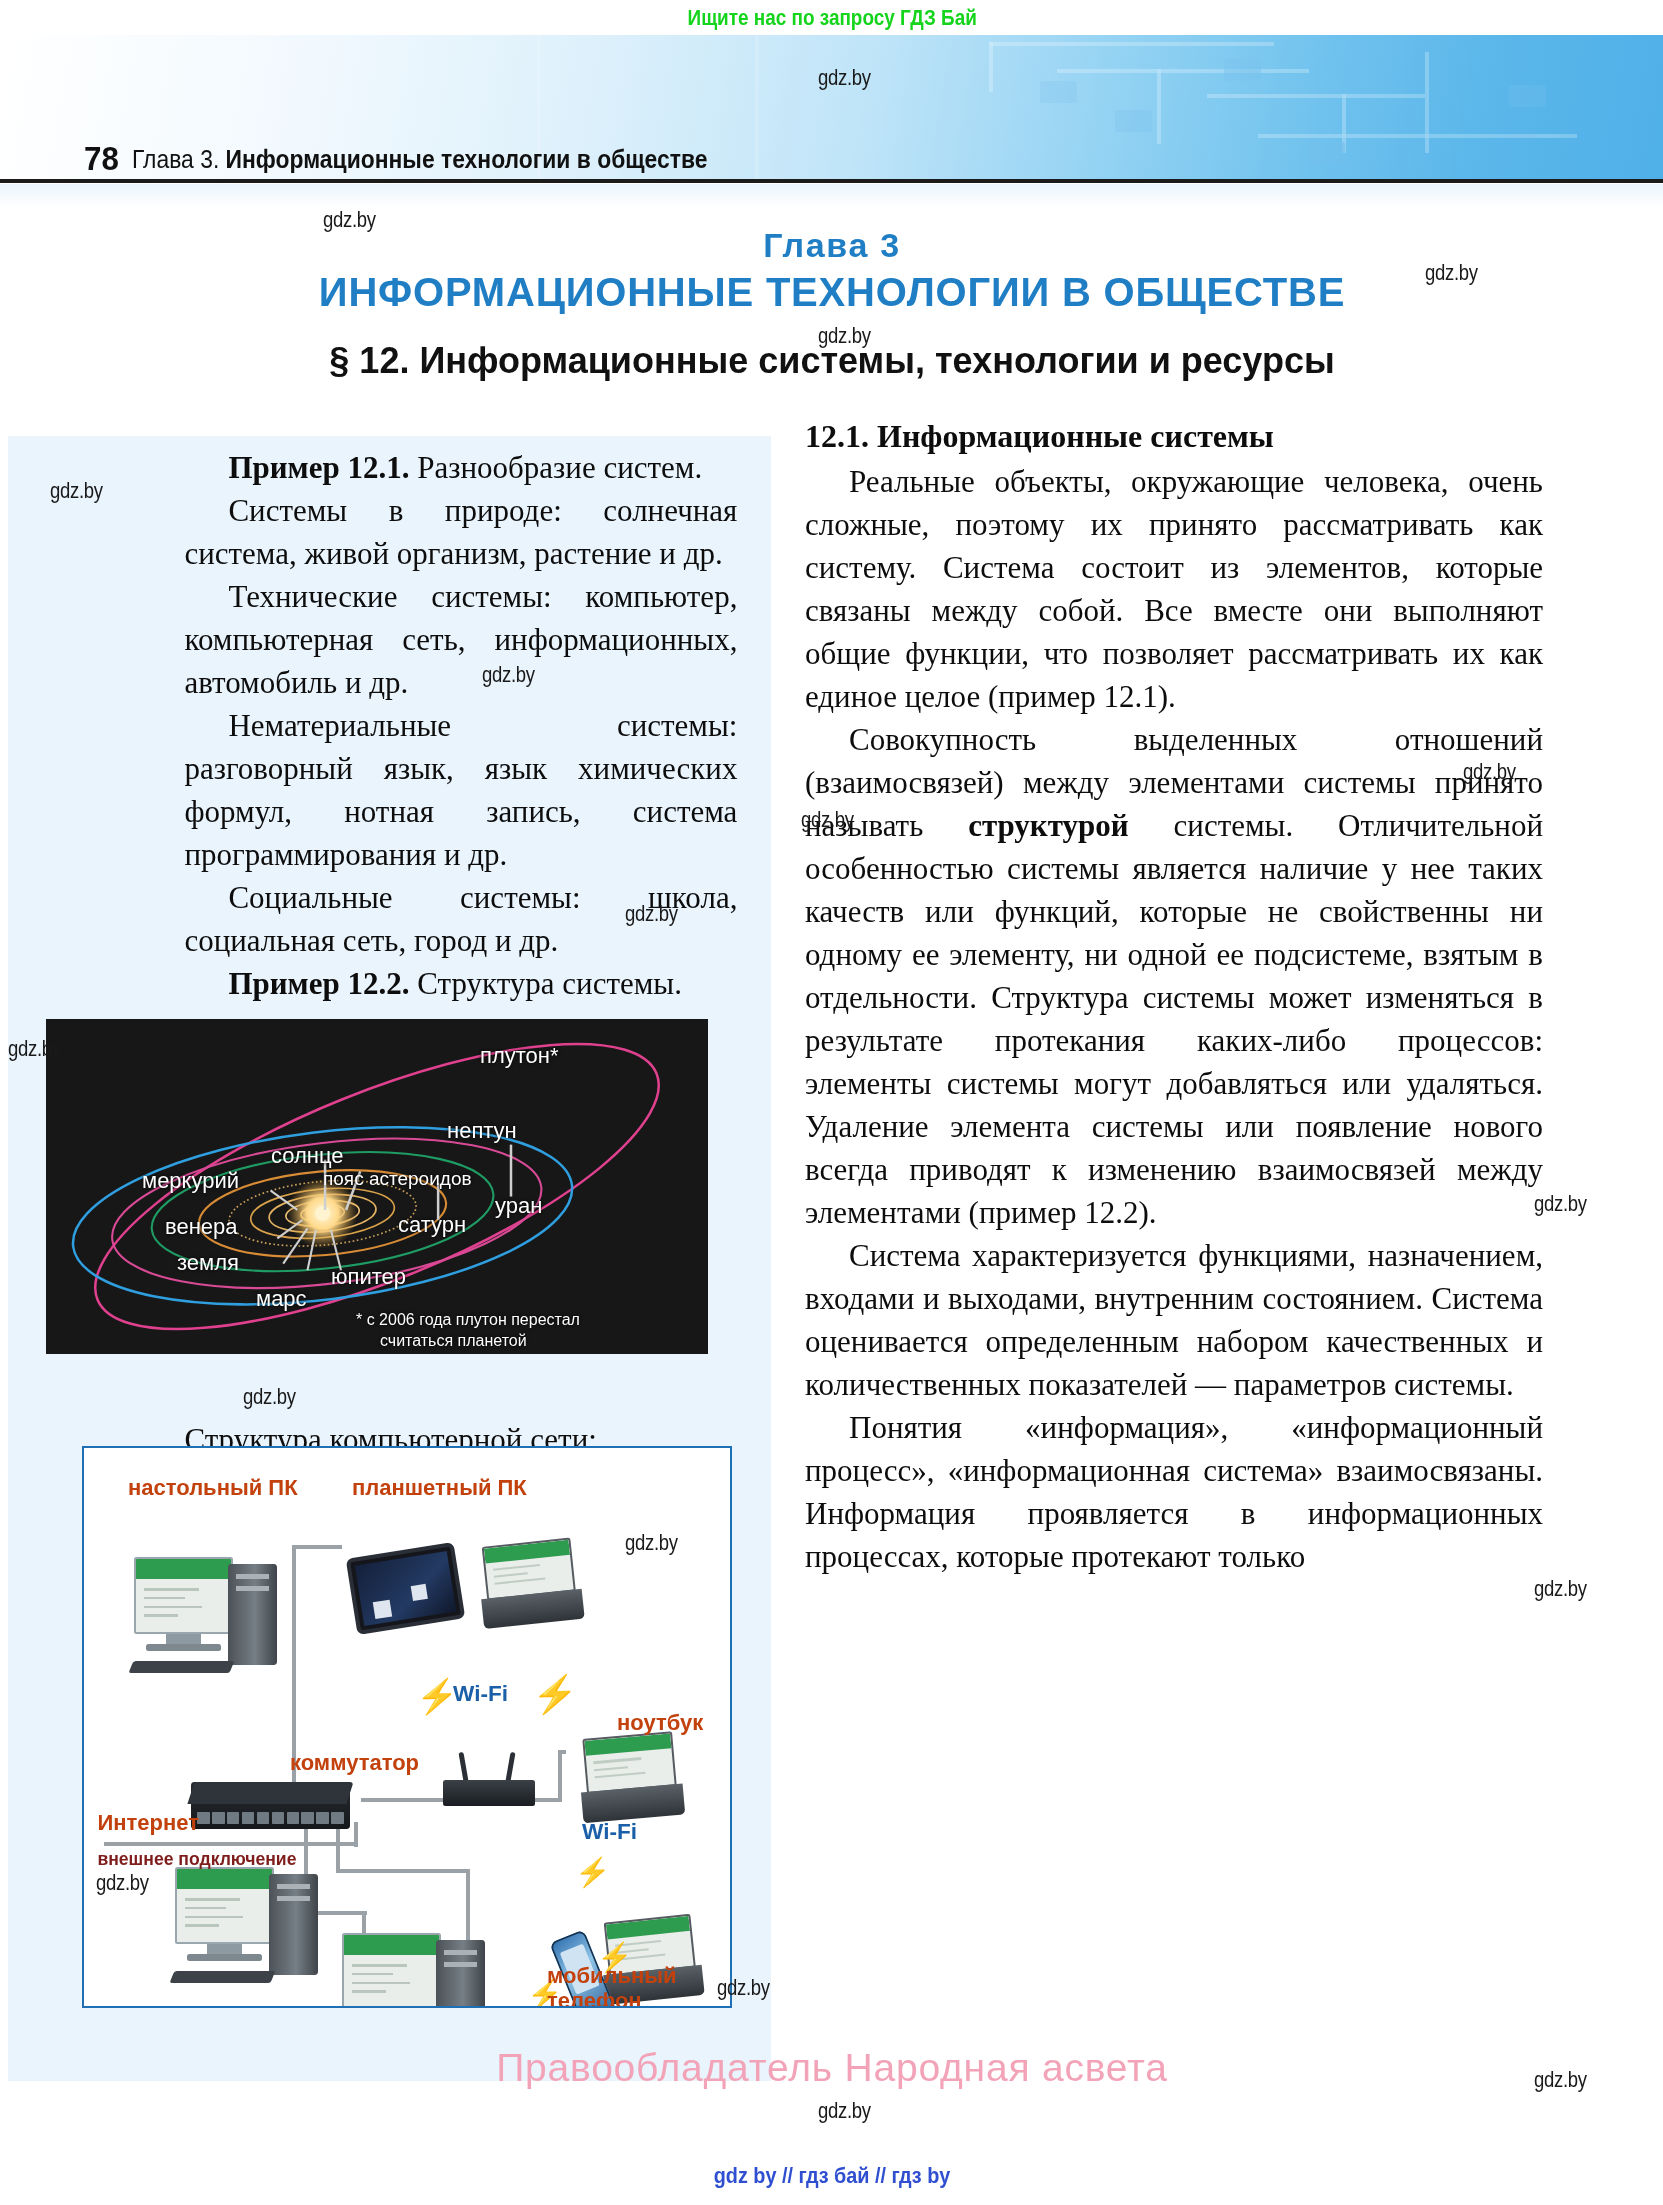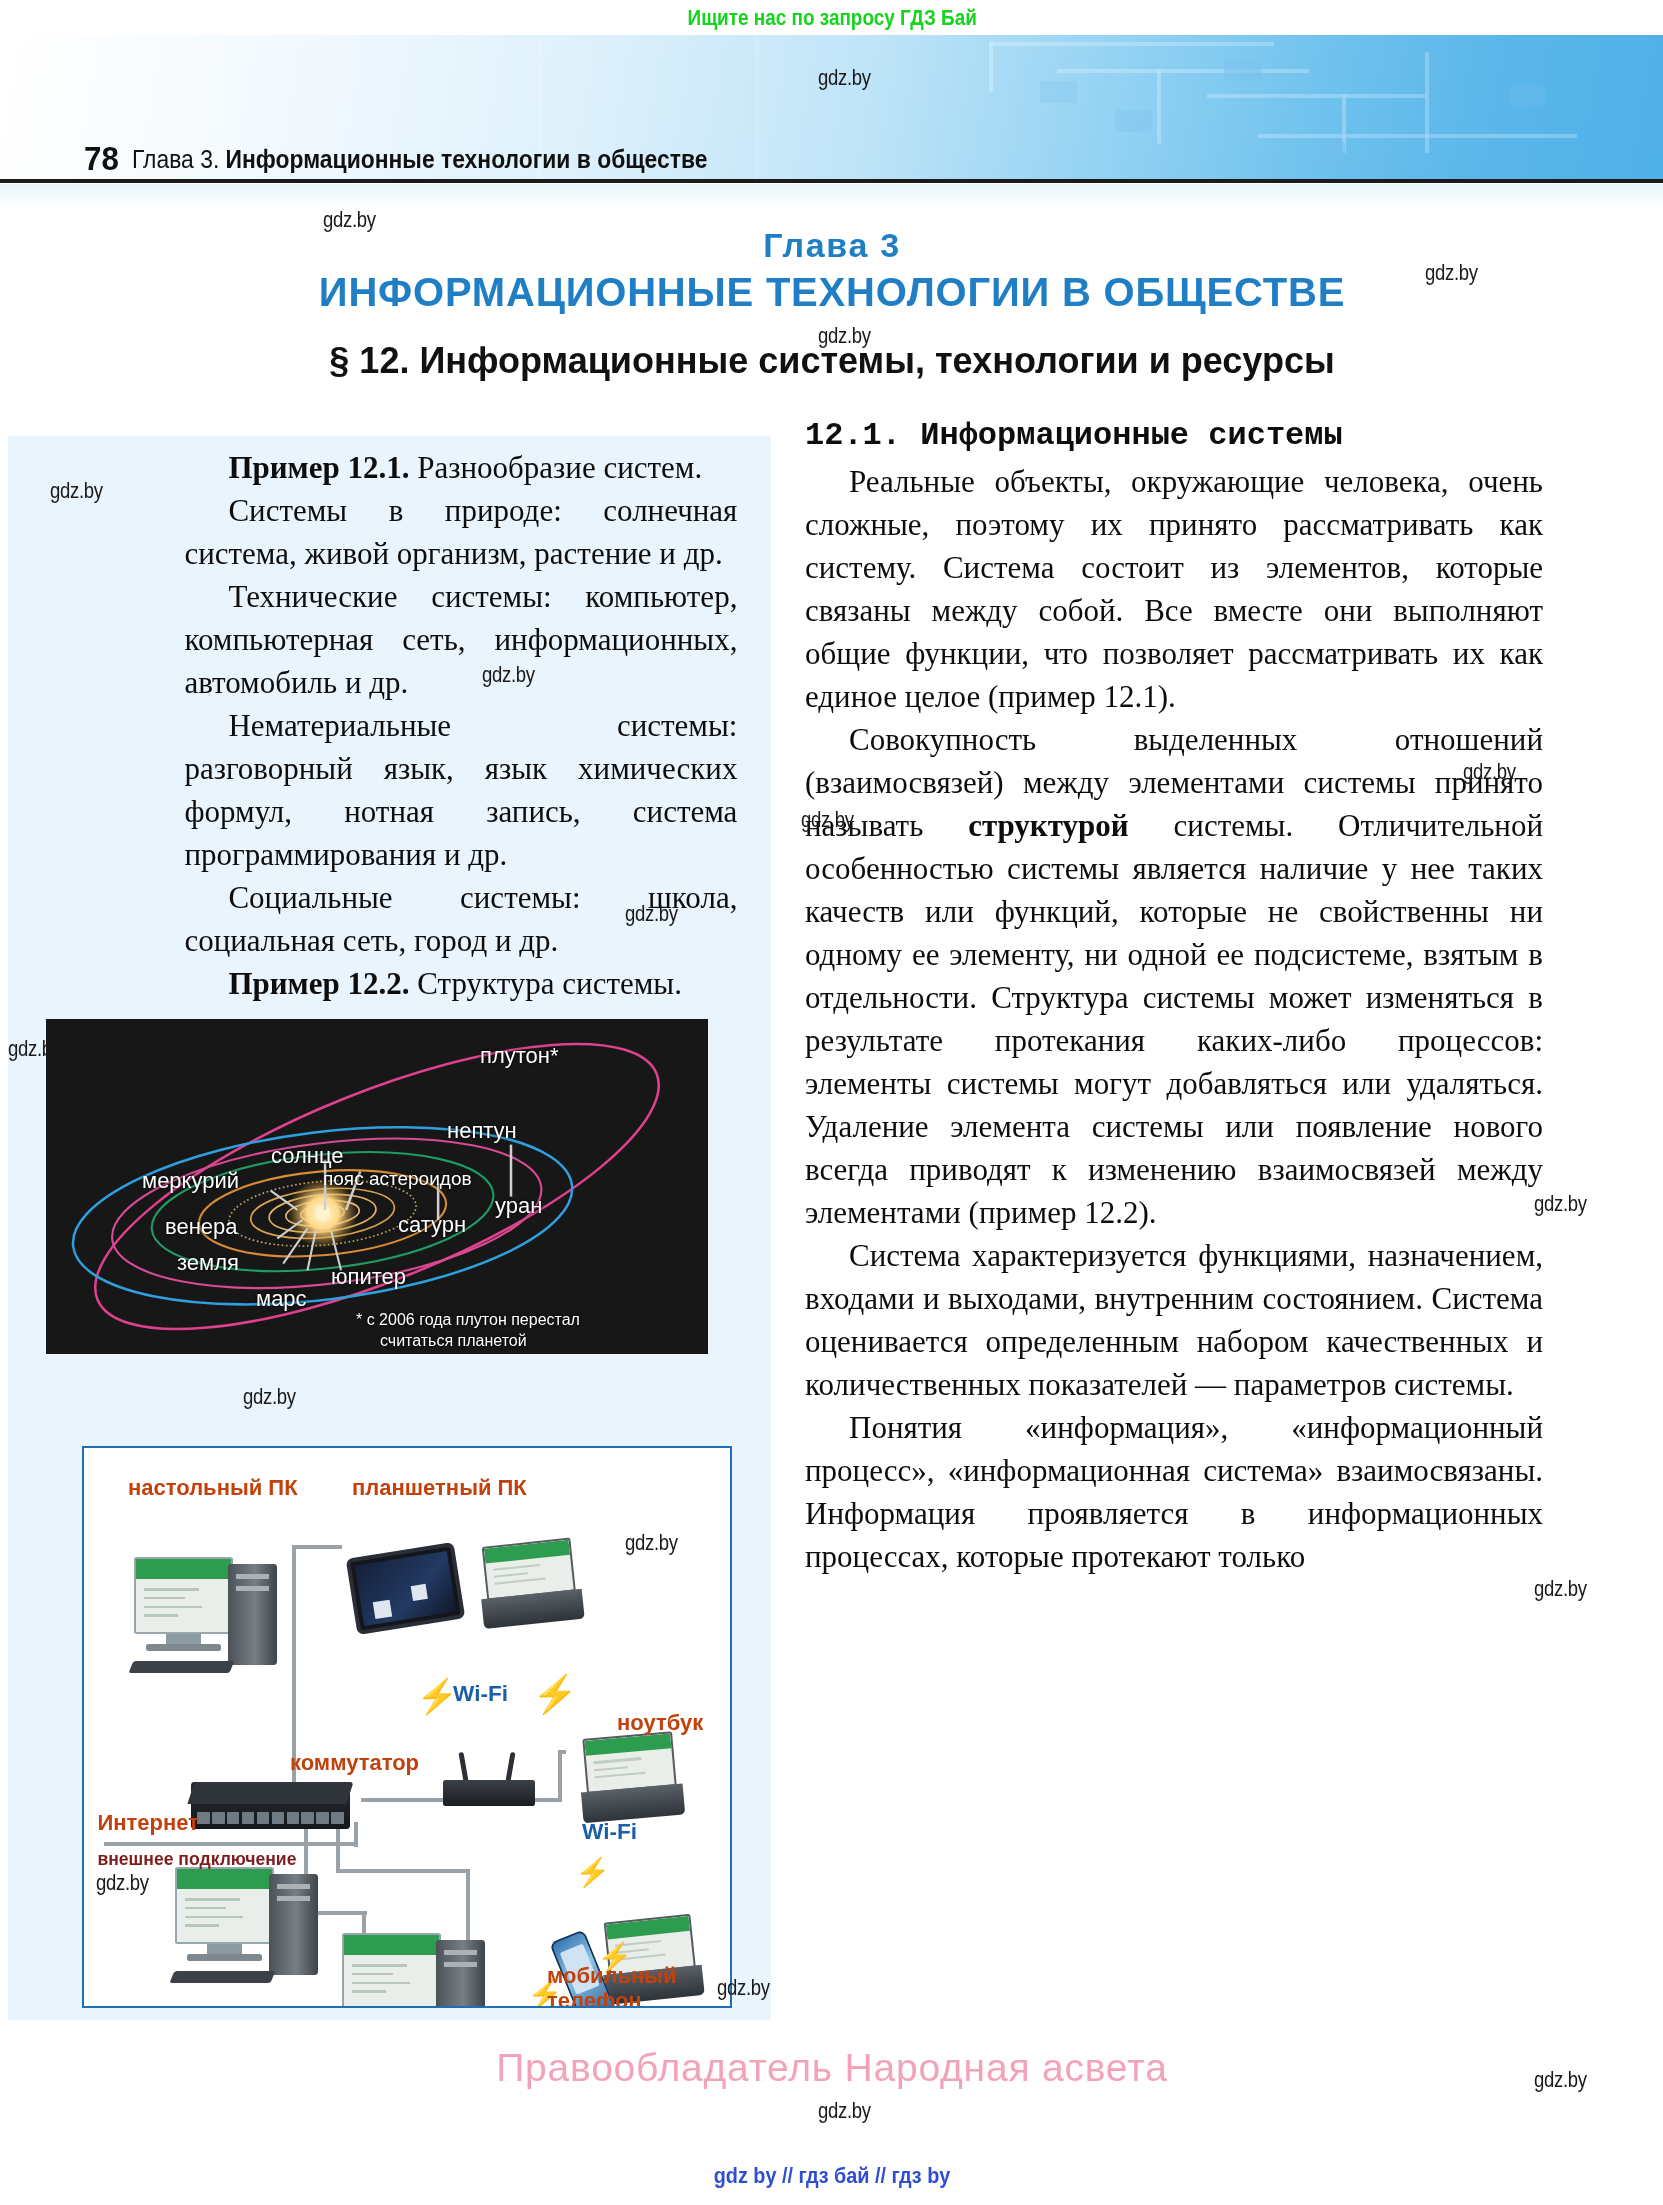--- a/index.html
+++ b/index.html
@@ -113,21 +113,21 @@
     font-family:"Liberation Serif", serif;
     font-size:31px;
     line-height:43px;
     text-align:justify;
     text-indent:44px;
     margin:0 0 0 0;
     color:#0d0d0d;
     hyphens:none;
   }
   p.head{
-    font-family:Liberation Mono, monospace;
+    font-family:Liberation Serif, serif;
     font-weight:bold;font-size:32px;line-height:42px;
     margin:0 0 3.4px 0;color:#0d0d0d;
   }
   .b{font-weight:bold;}
   .cap{
     font-family:"Liberation Serif", serif;
     font-size:31px;line-height:42px;color:#0d0d0d;
     margin:11.7px 0 6.7px 0;text-indent:0;
   }
   
@@ -270,20 +270,21 @@
     <p class="body">Системы в природе: солнечная система, живой организм, растение и др.</p>
     <p class="body">Технические системы: компьютер, компьютерная сеть, информационных, автомобиль и др.</p>
     <p class="body">Нематериальные системы: разговорный язык, язык химических формул, нотная запись, система программирования и др.</p>
     <p class="body">Социальные системы: школа, социальная сеть, город и др.</p>
     <p class="body">
       <span class="b">Пример 12.2.</span>
       <span>Структура системы.</span>
     </p>
     <p class="cap">Структура солнечной системы:</p>
     <div style="height:342px"></div>
+    <p class="cap">Структура компьютерной сети:</p>
     <div style="height:579px"></div>
   </div>
 </div>
 
 <div class="fig-solar">
   <svg width="662" height="335" viewBox="0 0 790 400">
     <defs>
       <radialGradient id="sunGrad" cx="50%" cy="50%" r="50%">
         <stop offset="0%" stop-color="#fff8dc"></stop>
         <stop offset="45%" stop-color="#ffd98a"></stop>

